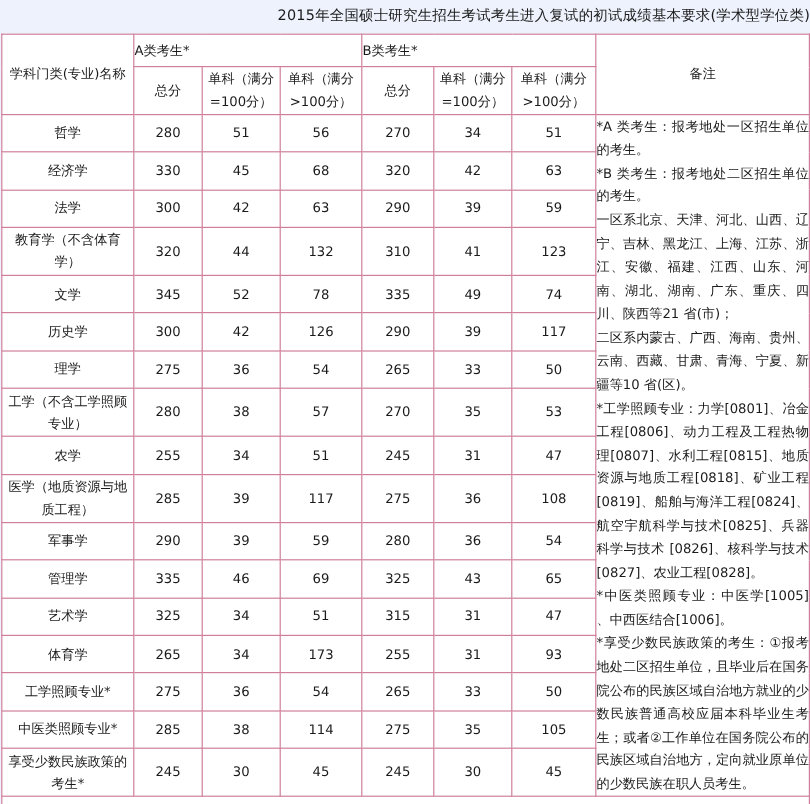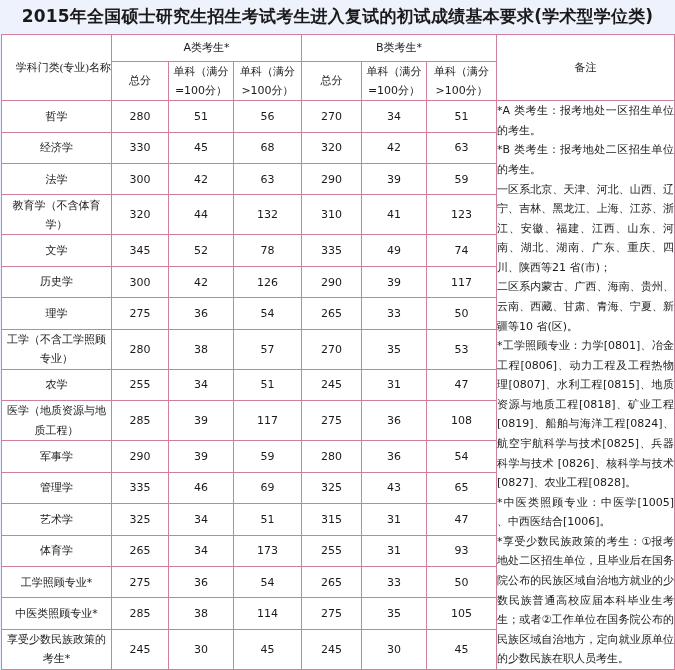--- a/index.html
+++ b/index.html
@@ -8,23 +8,23 @@
     background: #eef2fc;
   }
   body {
     width: 675px;
     height: 670px;
     font-family: "DejaVu Sans", "Liberation Sans", sans-serif;
     color: #1a1a1a;
     overflow: hidden;
   }
   #page-title {
-    text-align: center;
-    font-size: 17px;
-    font-weight: bold;
+    text-align: right;
+    font-size: 12px;
+    font-weight: normal;
     padding: 7px 0 8px 0;
     letter-spacing: 0.2px;
     line-height: 1.1;
   }
   table.score-table {
     border-collapse: collapse;
     width: 673px;
     margin: 0 1px;
     background: #ffffff;
     table-layout: fixed;
@@ -41,33 +41,32 @@
   col.c-name   { width: 110px; }
   col.c-a1     { width: 57px; }
   col.c-a2     { width: 65px; }
   col.c-a3     { width: 68px; }
   col.c-b1     { width: 60px; }
   col.c-b2     { width: 65px; }
   col.c-b3     { width: 70px; }
   col.c-rem    { width: 178px; }
 
   th.grp {
-    text-align: center;
+    text-align: left;
     font-weight: bold;
     font-size: 11px;
     height: 26px;
     vertical-align: middle;
   }
   th.rowname {
-    text-align: right;
+    text-align: center;
     padding-left: 7px;
     font-weight: normal;
     font-size: 11.5px;
     vertical-align: middle;
-    font-family: Liberation Serif, serif;
   }
   th.sub {
     text-align: center;
     font-weight: bold;
     font-size: 11px;
     line-height: 1.75;
     vertical-align: middle;
     padding: 4px 6px;
   }
   th.remarks-head {

